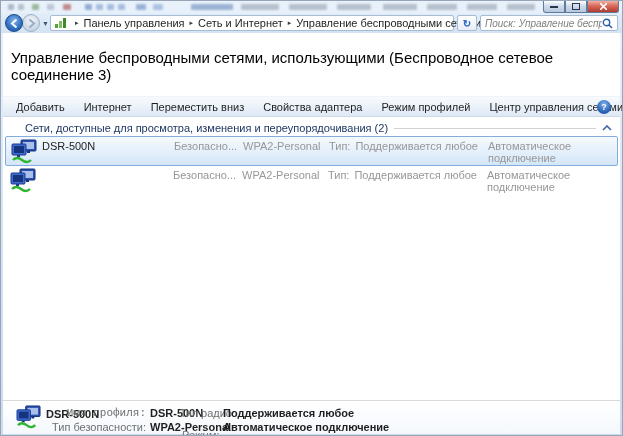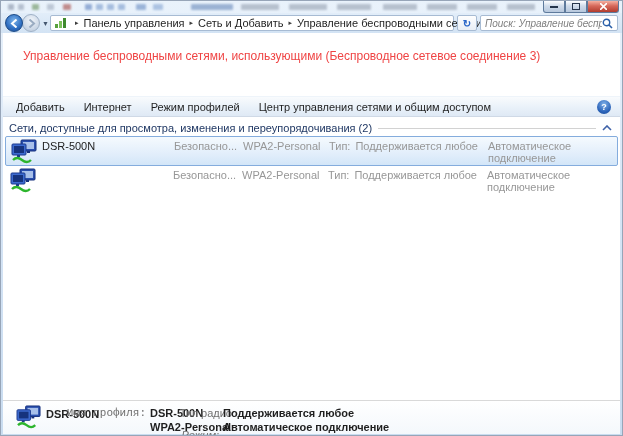--- a/index.html
+++ b/index.html
@@ -34,32 +34,32 @@
   .crumb{white-space:nowrap;color:#1f1f1f;}
   .addrcaret{margin-left:auto;font-size:7px;color:#44566e;}
   .refreshbtn{position:absolute;left:456px;top:2px;width:20px;height:16px;background:linear-gradient(#fefefe,#e8eef6);
         border:1px solid #a7bbd3;border-radius:2px;box-sizing:border-box;display:flex;align-items:center;justify-content:center;
         color:#2a66c8;font-weight:bold;font-size:10px;}
   .searchfield{position:absolute;left:479px;top:2px;width:138px;height:16px;background:#fff;
         border:1px solid #a7bbd3;border-radius:2px;box-sizing:border-box;display:flex;align-items:center;padding:0 4px;}
   .searchtext{font-style:italic;color:#808080;font-size:10px;white-space:nowrap;overflow:hidden;flex:1;}
   
   .content{position:absolute;left:2px;top:32px;width:617px;height:400px;background:#fff;}
-  .pagetitle{position:absolute;left:20px;top:16px;font-size:12px;color:#ef4444;}
+  .pagetitle{position:absolute;left:8px;top:16px;font-size:15px;color:#000000;}
   .pagedesc{position:absolute;left:13px;top:44px;font-size:10.5px;color:#1f1f1f;}
   .toolbar{position:absolute;left:0;top:63px;width:100%;height:21px;
         background:linear-gradient(180deg,#f9fbfd,#e9f1f9 55%,#dfe9f5);
         border-top:1px solid #eef4fa;border-bottom:1px solid #cfd9e6;box-sizing:border-box;
         display:flex;align-items:center;padding-left:13px;gap:19px;}
   .tbtn{white-space:nowrap;color:#1f1f1f;cursor:default;}
   .helpicon{position:absolute;right:9px;top:3px;width:14px;height:14px;border-radius:50%;
         background:radial-gradient(circle at 50% 30%,#7fb0e8,#2a62b8 65%,#1c4a92);color:#fff;
         font-size:9px;font-weight:bold;display:flex;align-items:center;justify-content:center;}
   .groupheader{position:absolute;left:0;top:88px;width:100%;height:14px;display:flex;align-items:center;padding:0 8px 0 6px;box-sizing:border-box;}
-  .grouptitle{color:#203864;white-space:nowrap;}
+  .grouptitle{color:#203864;white-space:nowrap;margin-left:16px;}
   .groupline{flex:1;height:1px;background:#d2d2d2;margin:0 6px;}
   .groupchevron{flex:0 0 auto;}
   
   .rows{position:absolute;left:0;top:103px;width:100%;}
   .netrow{position:relative;height:30px;margin:0 2px;}
   .netrow.selected{border:1px solid #84acdd;border-radius:2px;box-sizing:border-box;
         background:linear-gradient(180deg,#f5fafe,#e2eefb 60%,#d3e6f8);}
   .neticon{position:absolute;left:5px;top:2px;}
   .rname{position:absolute;left:36px;top:3px;color:#222;}
   .rsec{position:absolute;left:168px;top:3px;color:#979797;}
@@ -139,21 +139,21 @@
     <span class="navcaret">▼</span>
     <div class="addrfield">
       <svg class="addricon" viewBox="0 0 12 10">
         <rect x="0" y="6" width="3" height="4" fill="#59a13f"></rect>
         <rect x="4" y="3" width="3" height="7" fill="#7cc25a"></rect>
         <rect x="8" y="0" width="3" height="10" fill="#3f8a2e"></rect>
       </svg>
       <span class="crumbsep">▸</span>
       <span class="crumb">Панель управления</span>
       <span class="crumbsep">▸</span>
-      <span class="crumb">Сеть и Добавить</span>
+      <span class="crumb">Сеть и Интернет</span>
       <span class="crumbsep">▸</span>
       <span class="crumb">Управление беспроводными сетями</span>
       <span class="addrcaret">▼</span>
     </div>
     <div class="refreshbtn">
       <span>↻</span>
     </div>
     <div class="searchfield">
       <span class="searchtext">Поиск: Управление беспроводными ...</span>
       <svg width="11" height="11" viewBox="0 0 11 11">
@@ -163,20 +163,22 @@
     </div>
   </div>
 
   <div class="content">
 
     <div class="pagetitle">Управление беспроводными сетями, использующими (Беспроводное сетевое соединение 3)</div>
 
     <div class="toolbar">
       <span class="tbtn">Добавить</span>
       <span class="tbtn">Интернет</span>
+      <span class="tbtn">Переместить вниз</span>
+      <span class="tbtn">Свойства адаптера</span>
       <span class="tbtn">Режим профилей</span>
       <span class="tbtn">Центр управления сетями и общим доступом</span>
       <span class="helpicon">?</span>
     </div>
 
     <div class="groupheader">
       <span class="grouptitle">Сети, доступные для просмотра, изменения и переупорядочивания (2)</span>
       <span class="groupline"></span>
       <svg class="groupchevron" width="10" height="6" viewBox="0 0 10 6">
         <path d="M1 5 L5 1 L9 5" stroke="#3f62a8" stroke-width="1.6" fill="none"></path>
@@ -225,20 +227,21 @@
         <rect x="16" y="12" width="3" height="2" fill="#16307c"></rect>
         <rect x="1" y="5" width="14" height="11" rx="1" fill="#3d6bd0" stroke="#1c3a8e"></rect>
         <rect x="3" y="7" width="10" height="7" fill="#16337e"></rect>
         <rect x="6" y="16" width="3" height="2" fill="#1c3a8e"></rect>
         <path d="M2 21 q4 -4 9 0 t9 0" stroke="#2db52d" stroke-width="2.4" fill="none"></path>
       </svg>
       <span class="dname">DSR-500N</span>
 
       <span class="dlabel la1">Имя профиля:</span>
       <span class="dvalue va1">DSR-500N</span>
+      <span class="dlabel la2">Тип безопасности:</span>
       <span class="dvalue va2">WPA2-Personal</span>
 
       <span class="dlabel lb1" style="left: 150px; width: 66px; padding-left: 16px;">Тип радио:</span>
       <span class="dvalue vb1" style="left: 220px;">Поддерживается любое</span>
       <span class="dlabel lb2" style="left: 150px; width: 66px;">Режим:</span>
       <span class="dvalue vb2" style="left: 220px;">Автоматическое подключение</span>
     </div>
 
   </div>
 </div>

